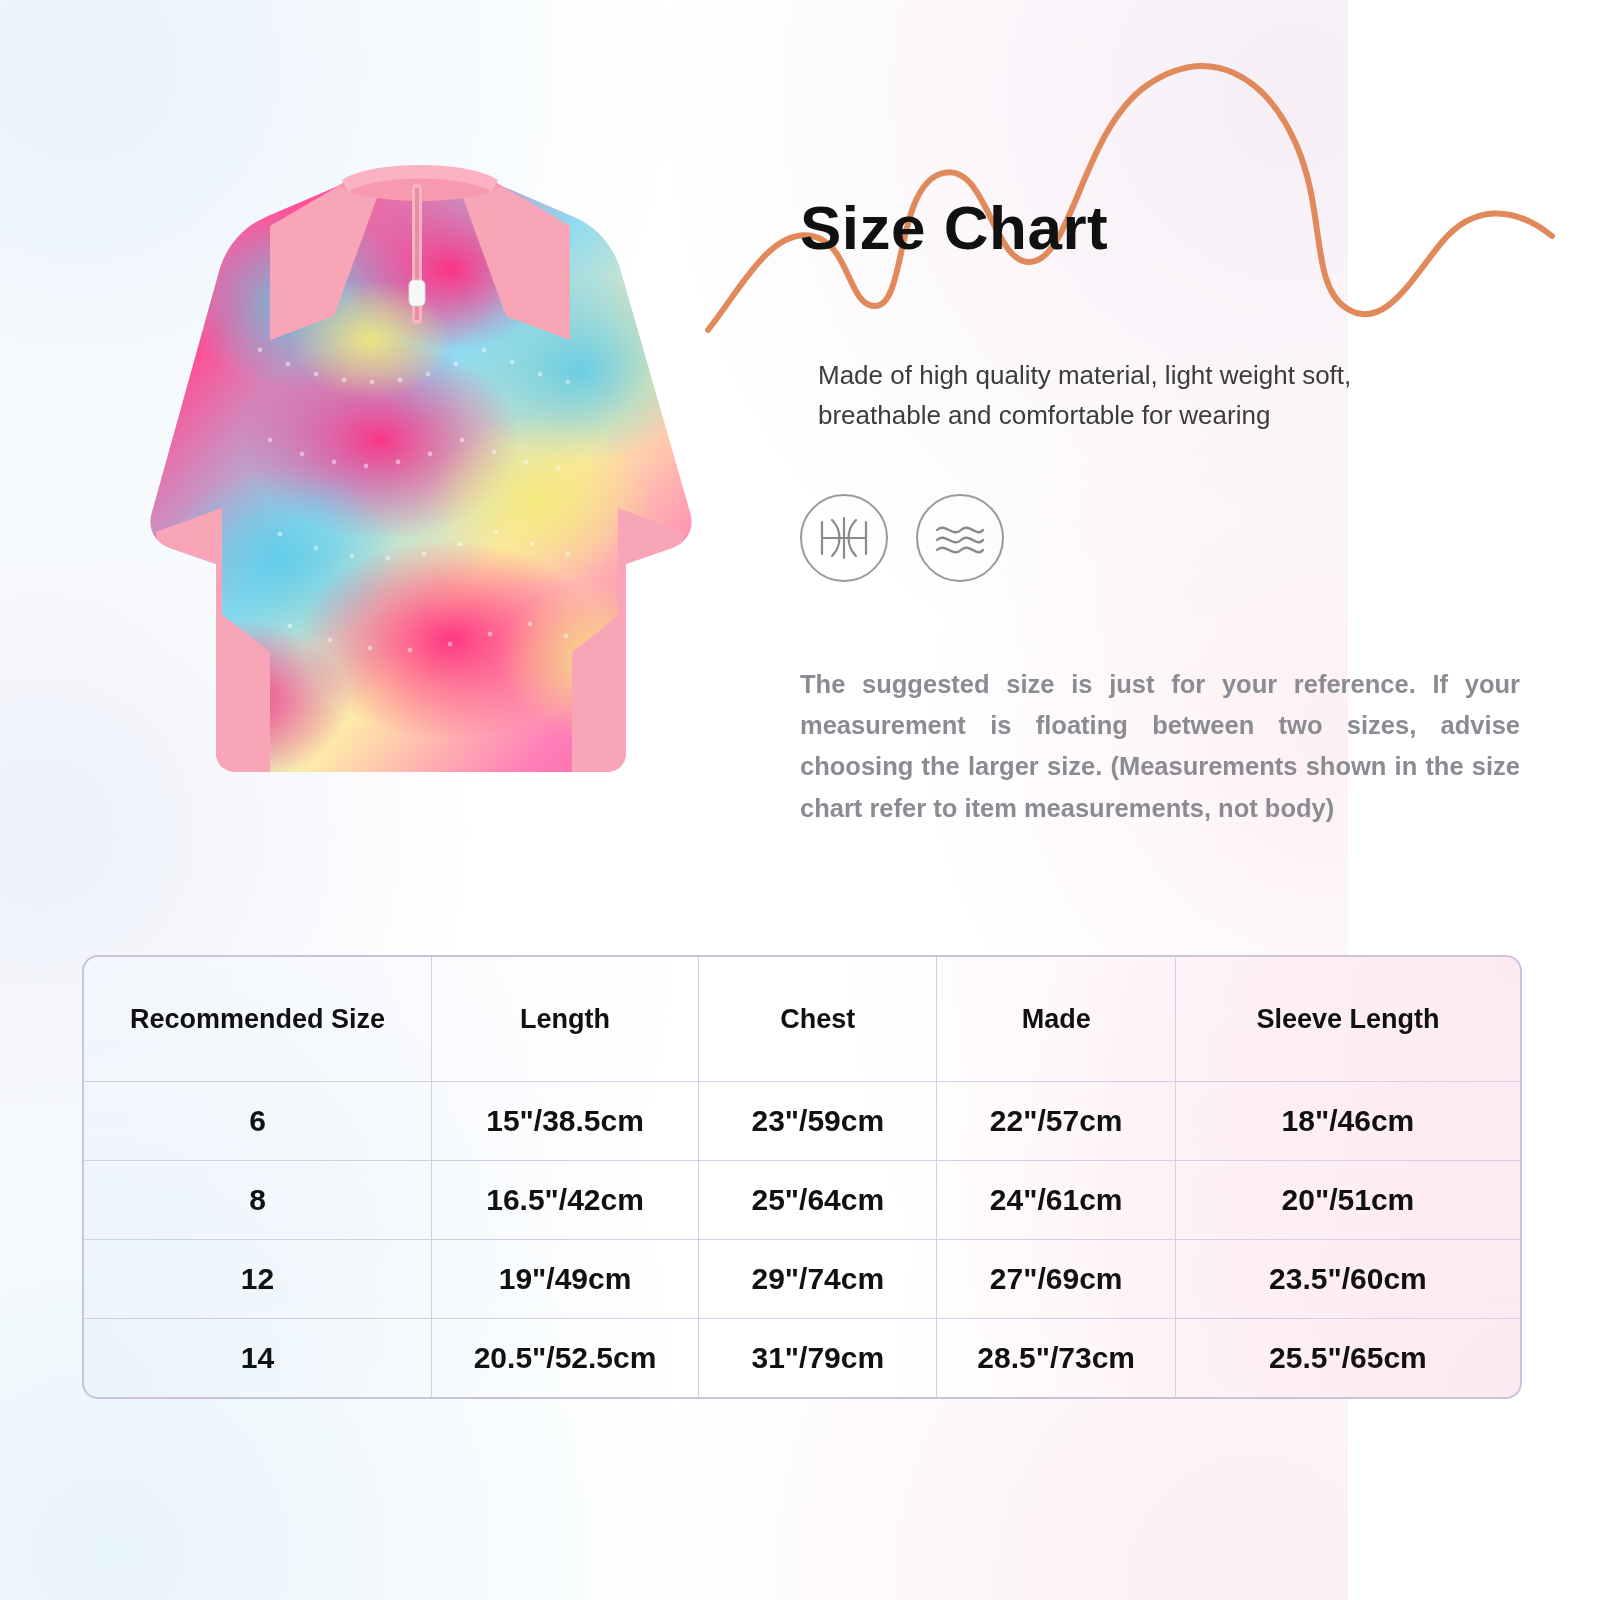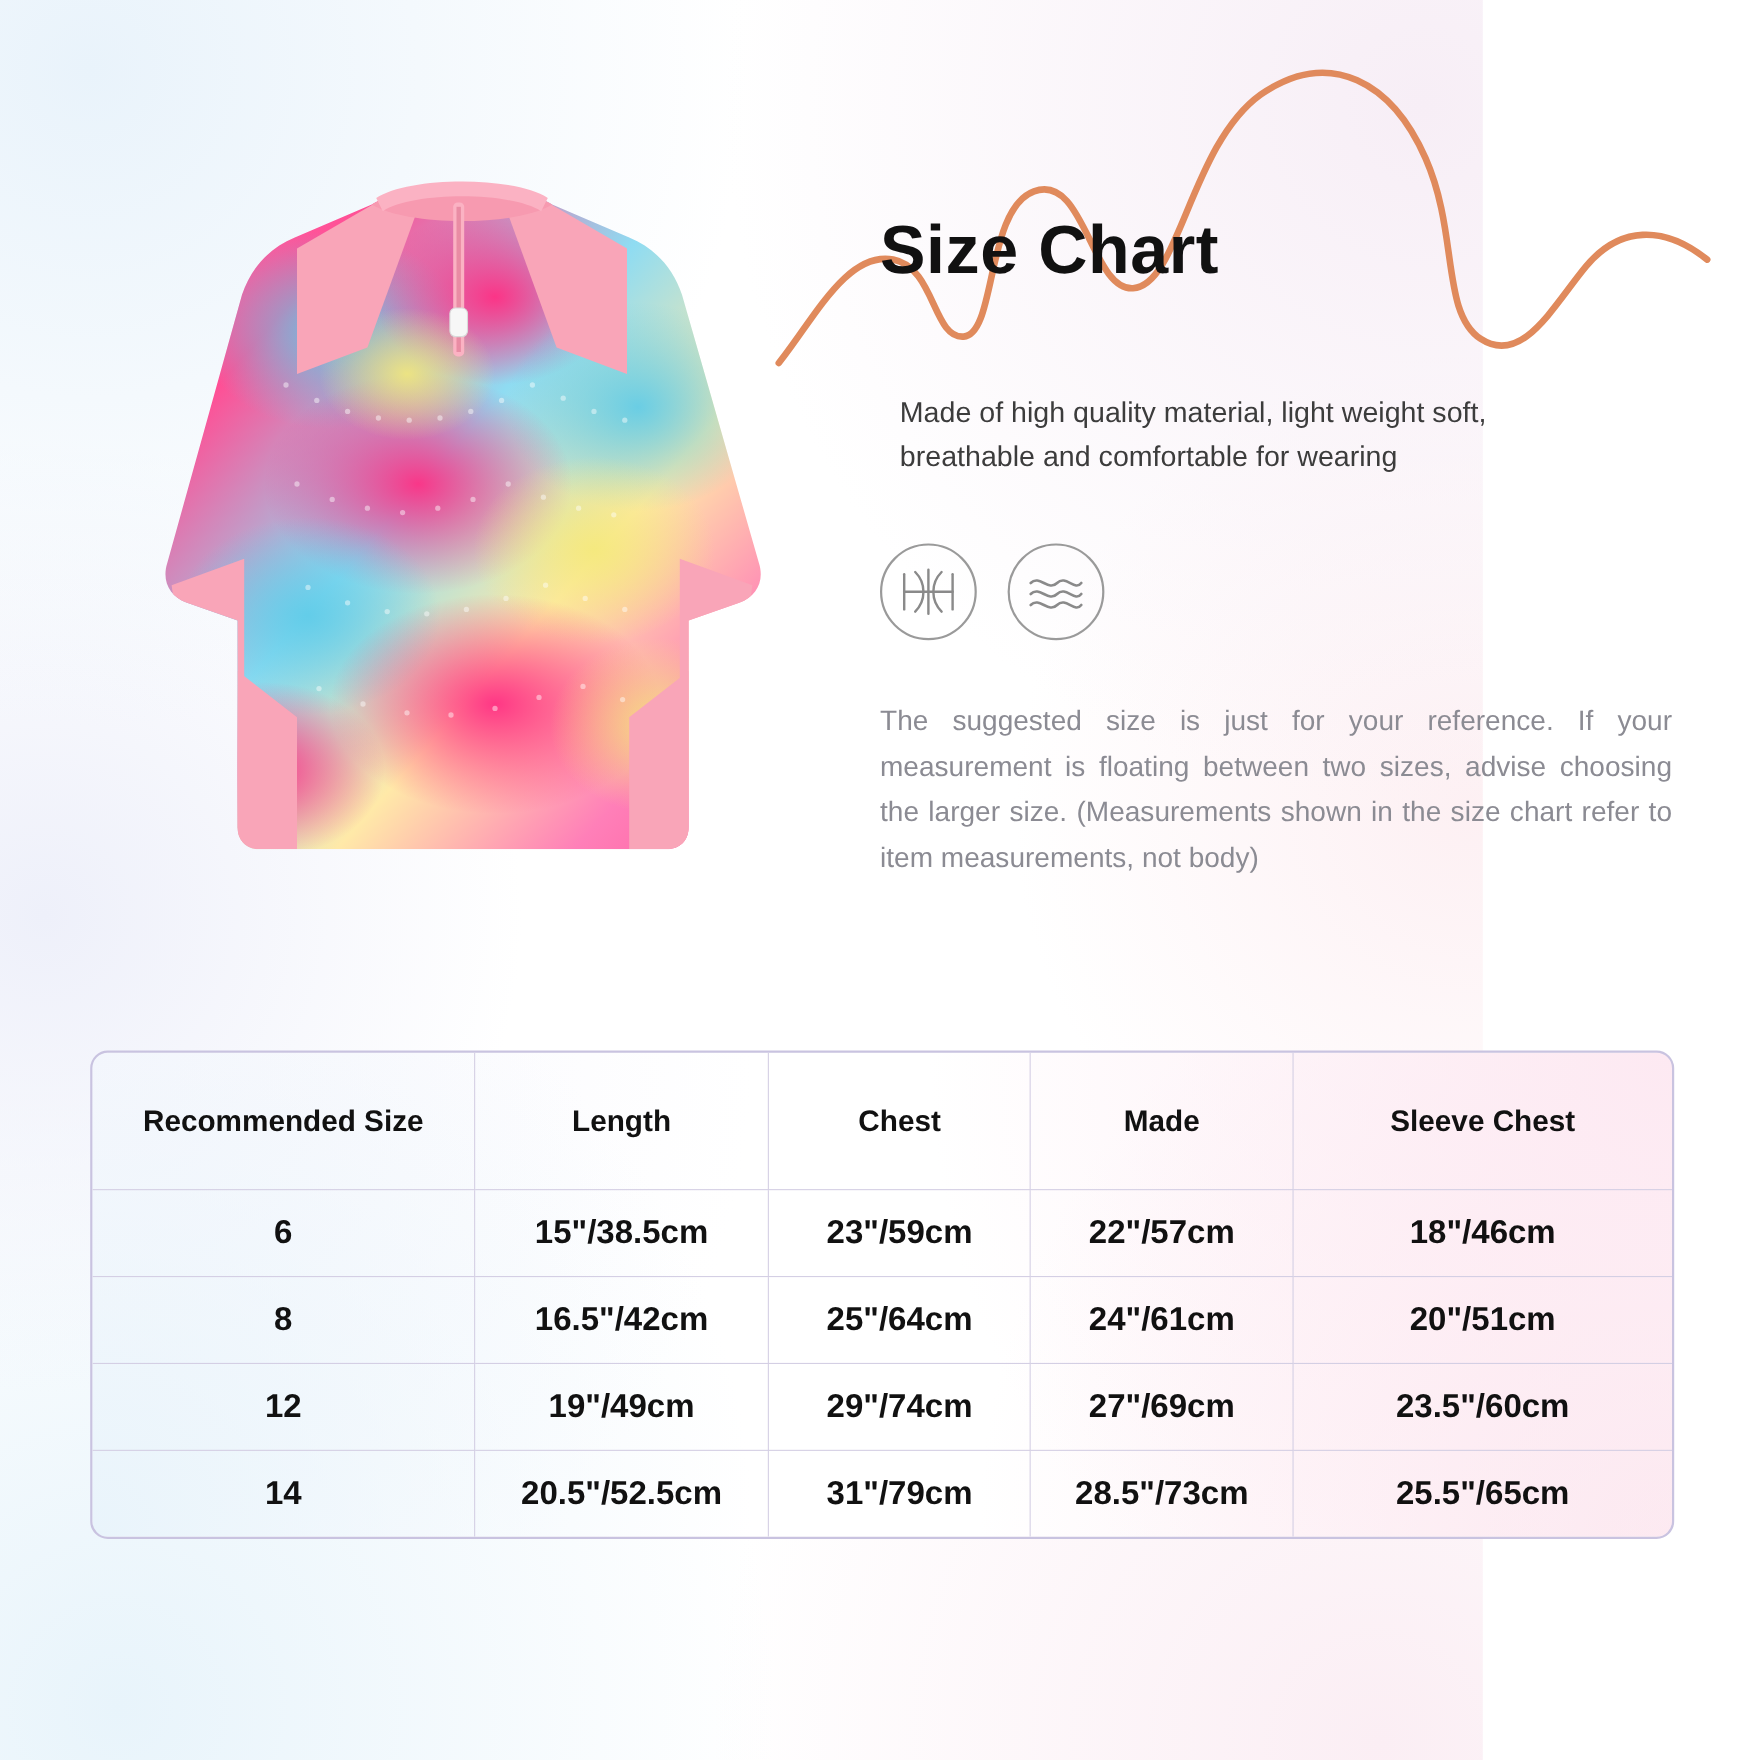--- a/index.html
+++ b/index.html
@@ -76,26 +76,27 @@
   .badge {
     width: 84px;
     height: 84px;
     border: 2px solid #9a9a9a;
     border-radius: 50%;
     display: flex;
     align-items: center;
     justify-content: center;
   }
   .note {
-    margin-top: 54px;
+    margin-top: 82px;
     font-size: 25.5px;
     line-height: 1.62;
     color: #8b8b93;
     text-align: justify;
     max-width: 720px;
+    font-weight: bold;
   }
 
   
   .table-wrap {
     position: absolute;
     left: 82px;
     top: 955px;
     width: 1436px;
     border: 2px solid #c9c3e0;
     border-radius: 16px;
@@ -286,21 +287,21 @@
           <col class="c3">
           <col class="c4">
           <col class="c5">
       </colgroup>
       <thead>
         <tr>
           <th>Recommended Size</th>
           <th>Length</th>
           <th>Chest</th>
           <th>Made</th>
-          <th>Sleeve Chest</th>
+          <th>Sleeve Length</th>
         </tr>
       </thead>
       <tbody>
         <tr>
           <td>6</td>
           <td>15"/38.5cm</td>
           <td>23"/59cm</td>
           <td>22"/57cm</td>
           <td>18"/46cm</td>
         </tr>

